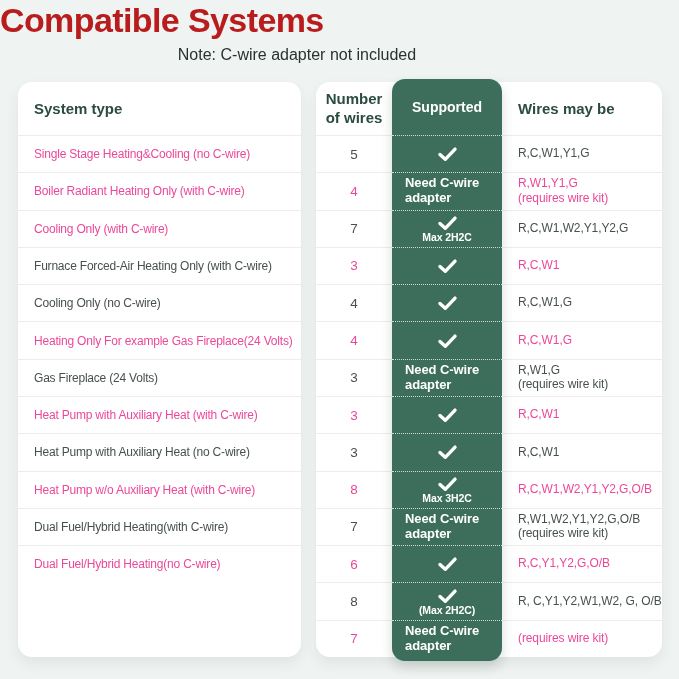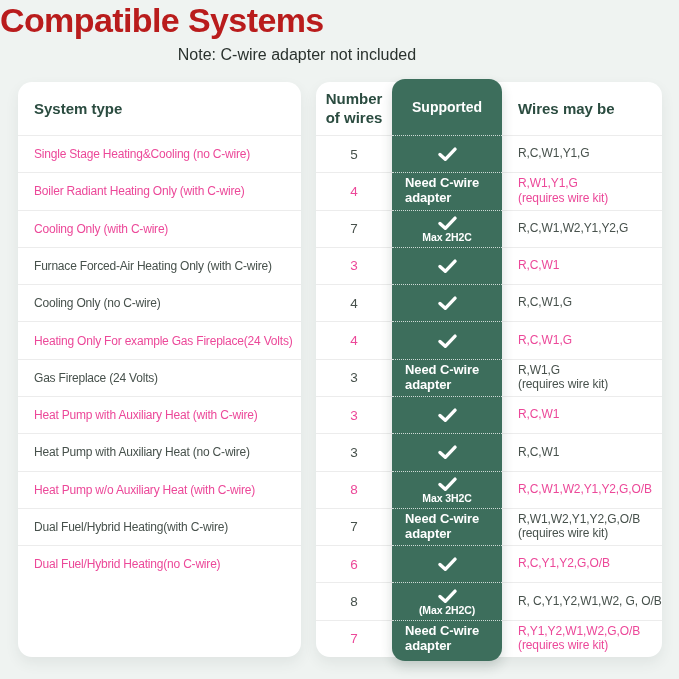--- a/index.html
+++ b/index.html
@@ -228,21 +228,20 @@
         <div class="cell-num">8</div>
         <div class="cell-spacer"></div>
         <div class="cell-wires">
           <div class="wires-main">R, C,Y1,Y2,W1,W2, G, O/B</div>
         </div>
       </div>
       <div class="trow rrow alt">
         <div class="cell-num">7</div>
         <div class="cell-spacer"></div>
         <div class="cell-wires">
-          <div class="wires-main">R,Y1,Y2,W1,W2,G,O/B</div>
           <div class="wires-kit">(requires wire kit)</div>
         </div>
       </div>
     </div>
 </div>
 
 <div id="green-col">
   <div class="green-header">
     <span>Supported</span>
   </div>

